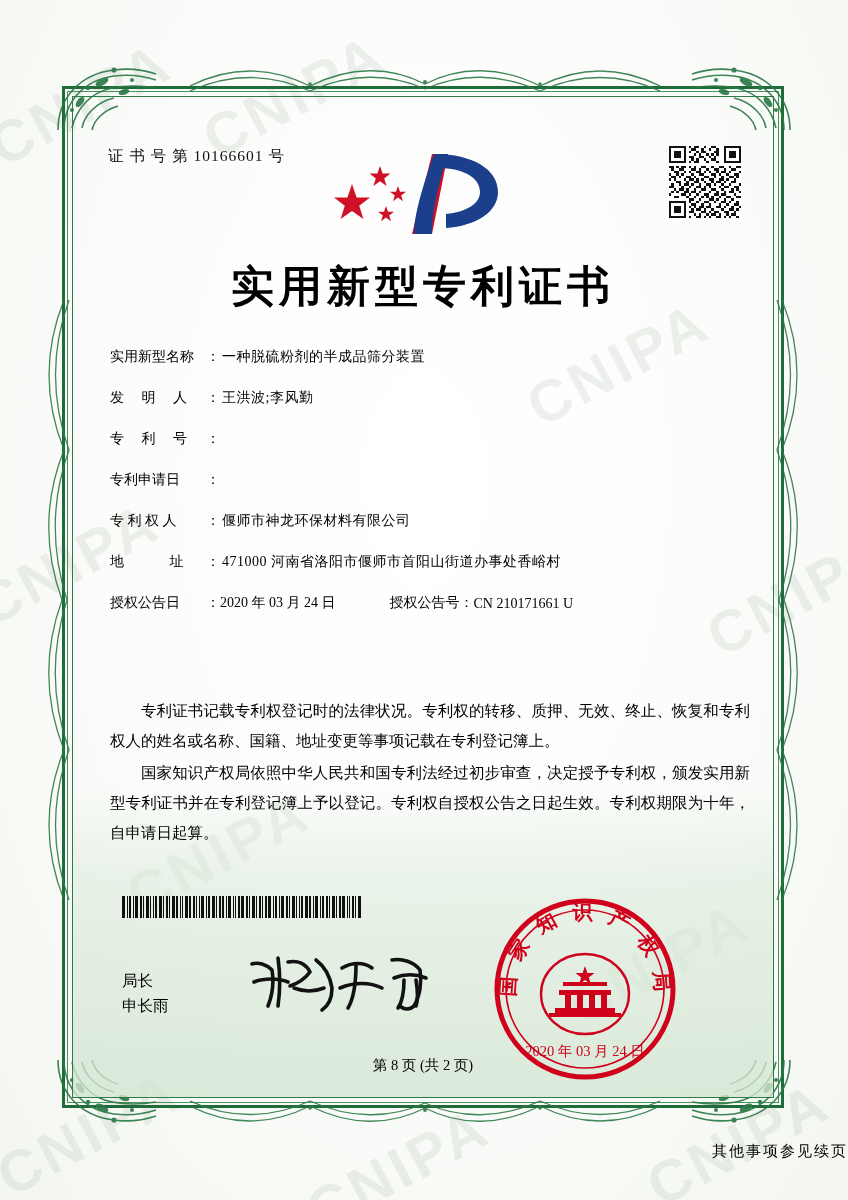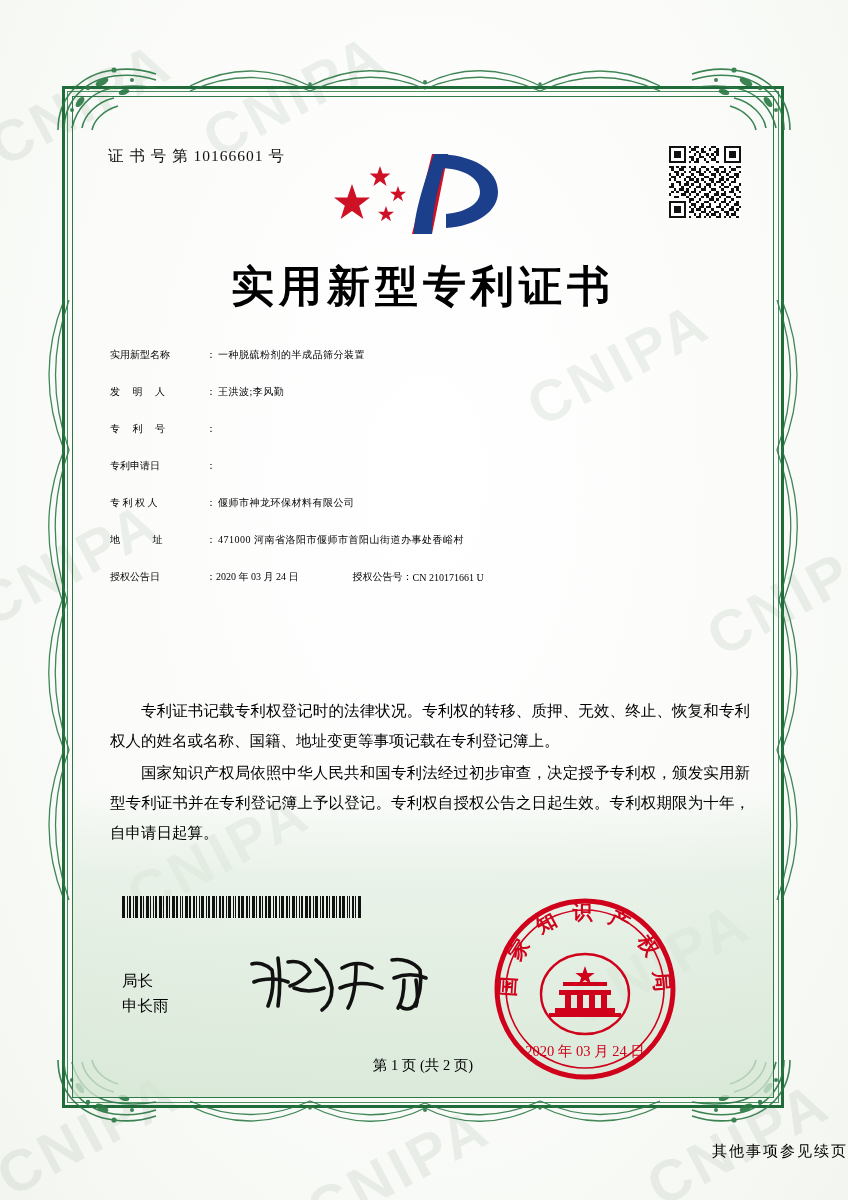--- a/index.html
+++ b/index.html
@@ -132,23 +132,23 @@
   }
 
   .fields {
     position: absolute;
     left: 38px;
     top: 252px;
     width: 640px;
   }
   .field-row {
     display: flex;
-    align-items: center;
+    align-items: flex-end;
     margin-bottom: 23px;
-    font-size: 10px;
+    font-size: 14px;
     color: #000;
   }
   .field-label {
     flex: 0 0 auto;
     width: 96px;
     letter-spacing: 0px;
     white-space: nowrap;
   }
   .field-colon { flex: 0 0 auto; }
   .field-value {
@@ -796,19 +796,19 @@
           <rect x="4" y="3" width="6" height="13" fill="#d0011b"></rect>
           <rect x="16" y="3" width="6" height="13" fill="#d0011b"></rect>
           <rect x="-22" y="-10" width="44" height="4" fill="#d0011b"></rect>
           <polygon points="0,-26 2.4,-19 9.6,-19 3.8,-14.6 6,-7.6 0,-12 -6,-7.6 -3.8,-14.6 -9.6,-19 -2.4,-19" fill="#d0011b"></polygon>
           <rect x="-36" y="21" width="72" height="4" fill="#d0011b"></rect>
         </g>
         <text x="93" y="160" text-anchor="middle" font-family="'Liberation Serif', serif" font-size="14.5" fill="#d0011b">2020 年 03 月 24 日</text>
       </svg>
     </div>
 
-    <div class="page-no">第 1 页 (共 2 页)</div>
+    <div class="page-no">第 8 页 (共 2 页)</div>
 
   </div>
 
   <div class="footer-note">其他事项参见续页</div>
 
 </div>
 
 </body></html>

